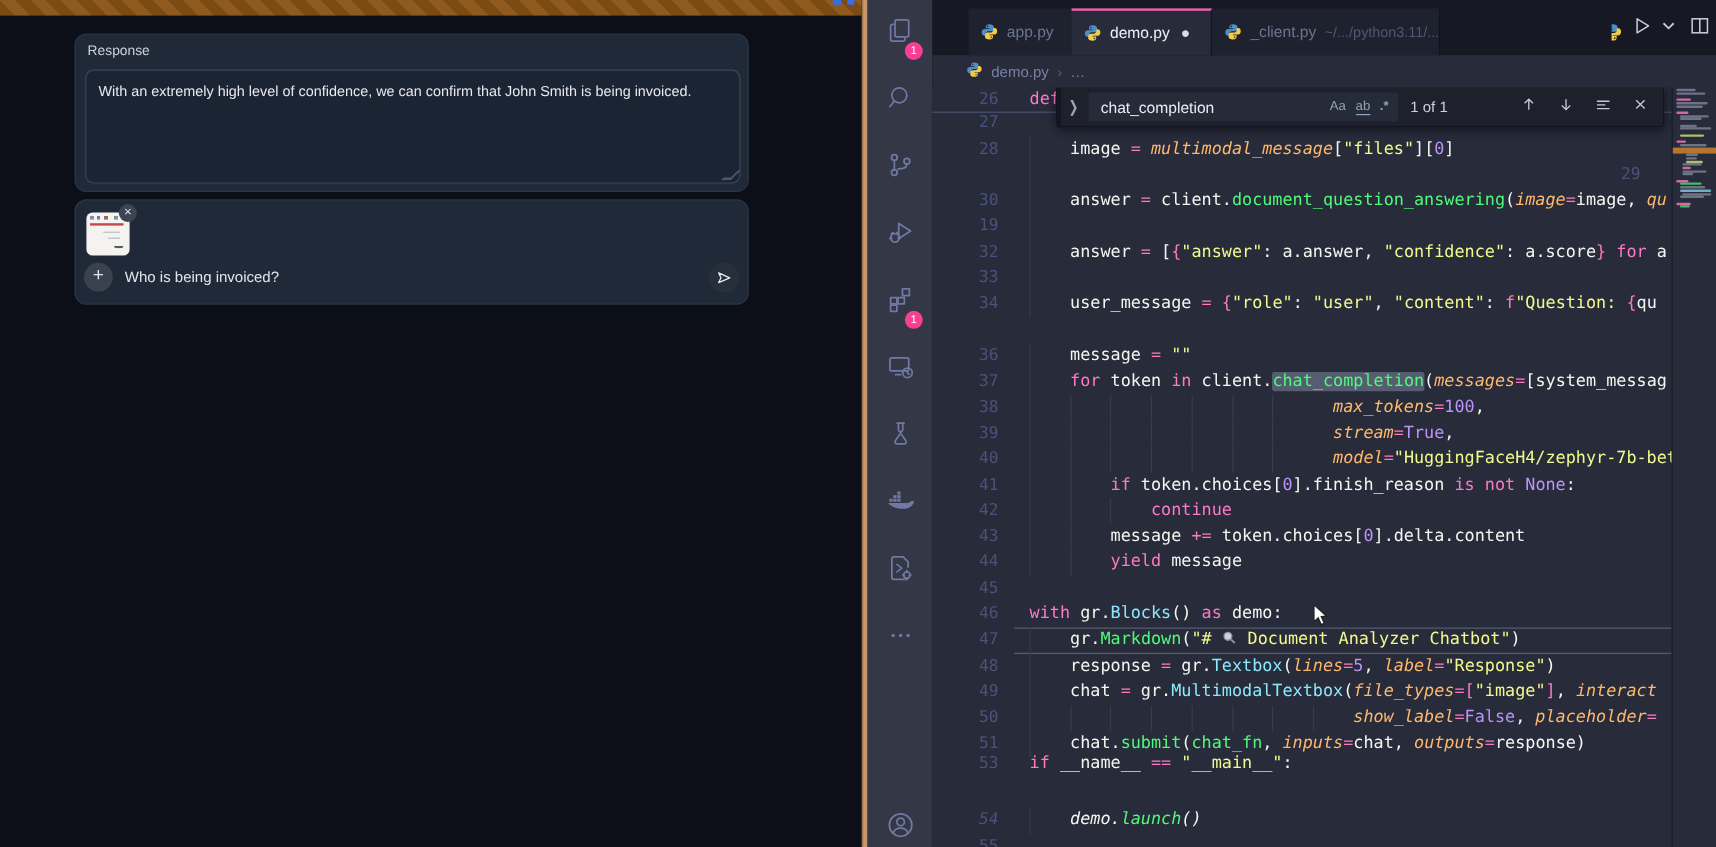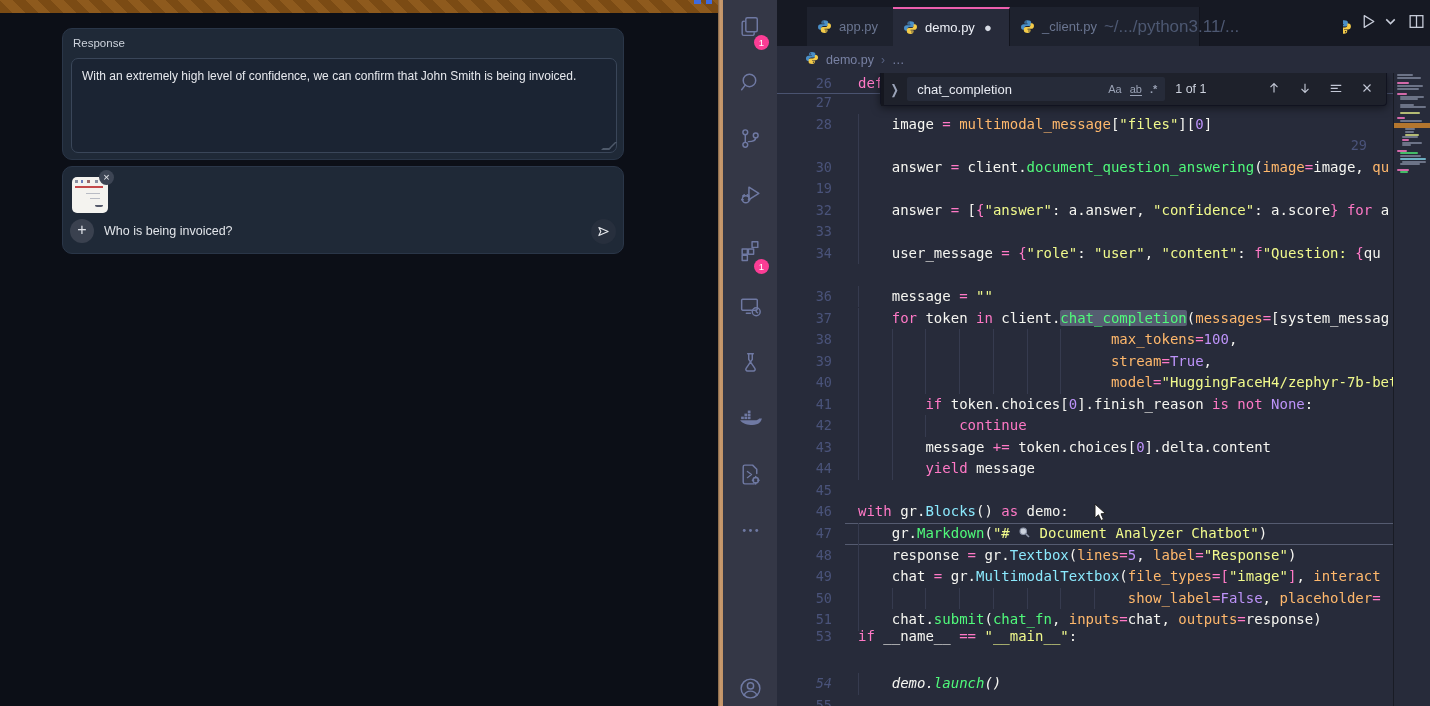--- a/index.html
+++ b/index.html
@@ -45,39 +45,39 @@
   .ab-item svg{width:25px;height:25px;}
   .ab-badge{position:absolute;right:8px;bottom:6px;min-width:15px;height:15px;border-radius:8px;background:#fb3d95;
     color:#fff;font-size:9.5px;line-height:15px;text-align:center;padding:0 2px;}
   .ab-bottom{position:absolute;left:0;bottom:-12px;width:54px;}
 
   .editor-region{position:absolute;left:777px;top:0;width:653px;height:706px;background:#272b3a;}
   .tabbar{position:absolute;left:0;top:0;width:653px;height:46px;background:#161923;}
   .tab{position:absolute;top:7px;height:39px;background:#1e222e;border-right:1px solid #12141d;
     display:flex;align-items:center;padding:0 10px;font-size:13px;color:#6a7590;cursor:pointer;}
   .tab .dirty-dot{margin-left:9px;color:#d8dce5;font-size:13px;}
-  .tab .tab-desc{margin-left:7px;font-size:17px;color:#4d5872;}
+  .tab .tab-desc{margin-left:7px;font-size:12px;color:#4d5872;}
   .tab.active{background:#272b3a;color:#eef1f8;border-top:2px solid #ee5fae;}
   .tab svg{width:15px;height:15px;margin-right:7px;flex:0 0 auto;}
   .tab-sliver{position:absolute;left:566px;top:19px;width:9px;height:16px;overflow:hidden;}
   .editor-actions{position:absolute;right:5px;top:13px;display:flex;align-items:center;gap:9px;color:#c8cdda;}
   .editor-actions svg{width:17px;height:17px;}
   .breadcrumb{position:absolute;left:0;top:46px;width:653px;height:27px;display:flex;align-items:center;
     padding-left:28px;font-size:12.5px;color:#7881a3;gap:7px;}
   .breadcrumb svg{width:14px;height:14px;}
   .bc-sep{color:#566080;font-size:12px;}
 
   .editor{position:absolute;left:0;top:73px;width:653px;height:633px;background:#272b3a;overflow:hidden;}
   .code-line{position:absolute;left:0;width:616px;height:22px;display:flex;font-family:"DejaVu Sans Mono",monospace;
     font-size:14px;line-height:21.55px;white-space:pre;z-index:2;cursor:text;}
   .ln{display:inline-block;width:55px;text-align:right;color:#4a537a;font-size:13.5px;flex:0 0 auto;}
   .code{margin-left:26px;position:relative;}
   .guide{position:absolute;top:0;width:1px;height:21.55px;background:#363b4f;z-index:1;}
   .tk-t{color:#f6f6f1}.tk-k{color:#ff79c6}.tk-o{color:#ff79c6}.tk-s{color:#f1fa8c}
-  .tk-f{color:#50fa7b}.tk-c{color:#8be9fd}.tk-p{color:#ffb86c;}.tk-n{color:#bd93f9}
+  .tk-f{color:#50fa7b}.tk-c{color:#8be9fd}.tk-p{color:#ffb86c;font-style:italic}.tk-n{color:#bd93f9}
   .tk-m{color:#50fa7b;background:rgba(150,162,190,.42);border-radius:2px;}
   .tk-e svg{width:13px;height:13px;vertical-align:-1px;}
   .current-line{position:absolute;left:68px;right:37px;height:21.55px;z-index:0;
     border-top:1px solid rgba(160,170,200,.38);border-bottom:1px solid rgba(160,170,200,.38);}
   .sticky-row{position:absolute;left:0;top:0;width:616px;height:20.5px;background:#272b3a;z-index:3;
     border-bottom:1px solid #4a5370;display:flex;font-family:"DejaVu Sans Mono",monospace;font-size:14px;line-height:20px;white-space:pre;}
 
   .find-widget{position:absolute;left:103px;top:0;width:507px;height:33px;background:#1e212b;z-index:5;
     border:1px solid #111320;border-top:none;border-radius:0 0 4px 4px;box-shadow:0 2px 8px rgba(0,0,0,.5);
     display:flex;align-items:center;}

